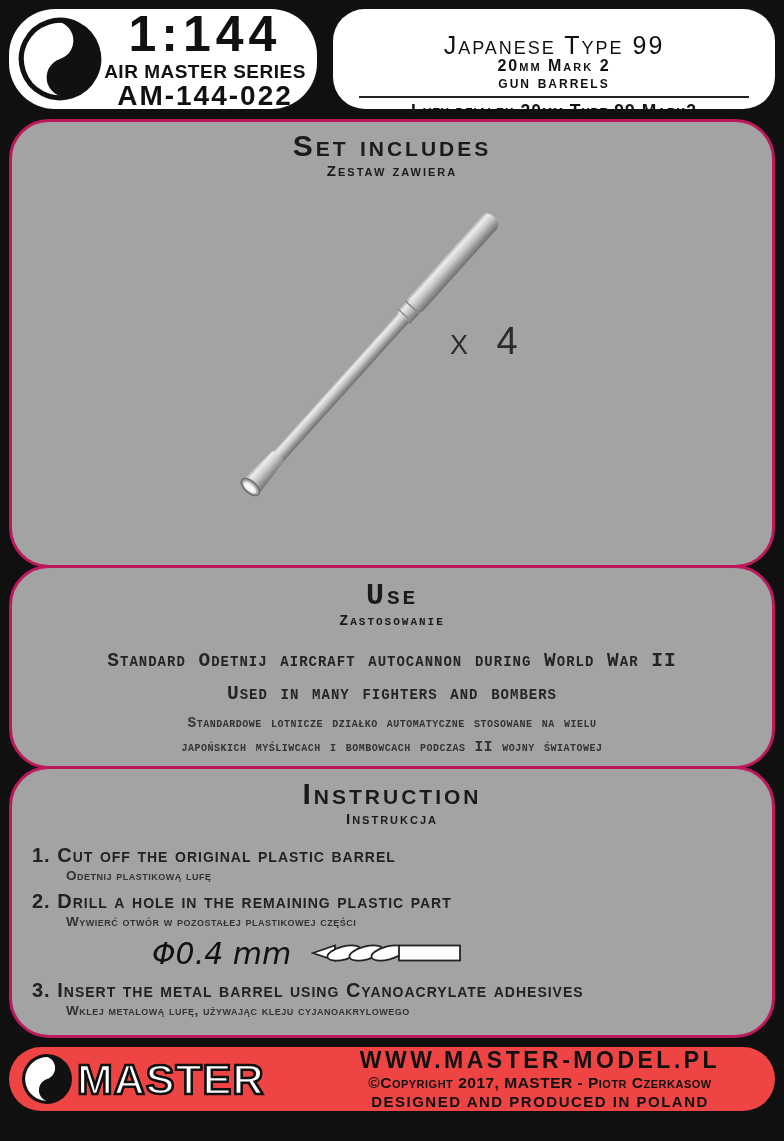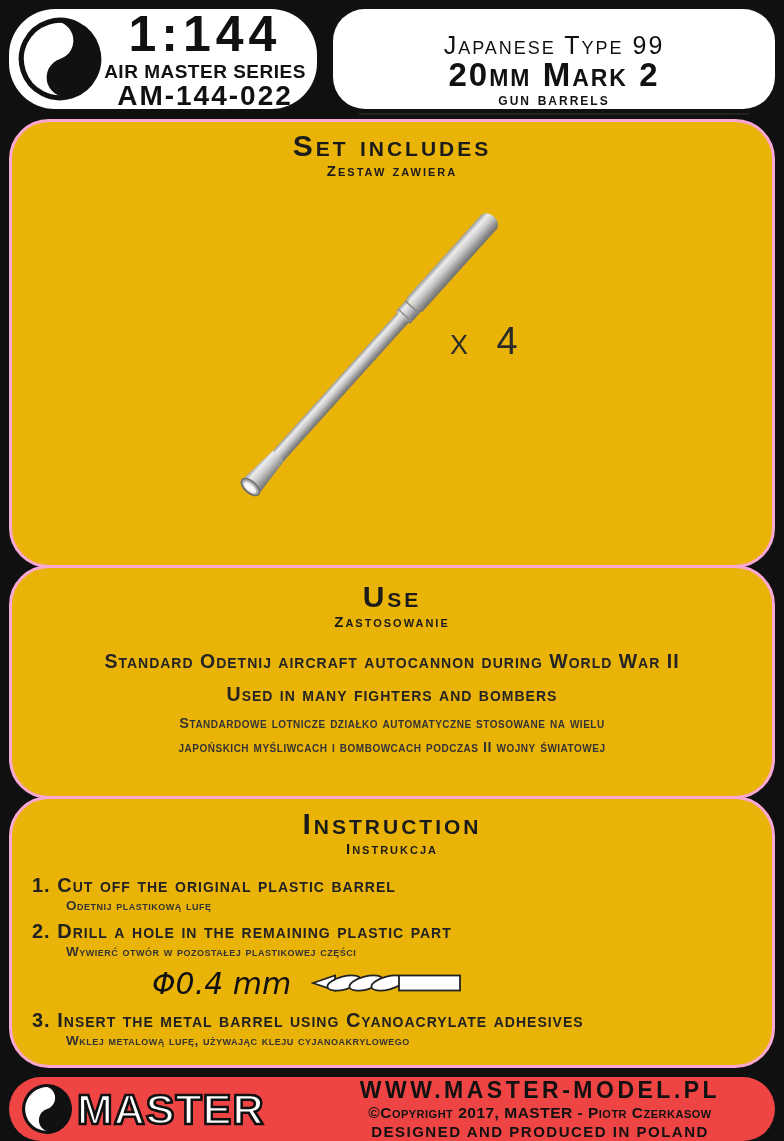--- a/index.html
+++ b/index.html
@@ -10,29 +10,29 @@
   
   .header-row { display:flex; gap:16px; height:100px; margin-bottom:10px; }
   .header-left { width:308px; background:#fff; border-radius:46px; display:flex; align-items:center; padding:6px 10px 6px 8px; }
   .logo-circle { width:86px; height:86px; flex:0 0 auto; }
   .brand-text { flex:1; text-align:center; color:#111; line-height:1; }
   .scale { font-size:50px; font-weight:700; letter-spacing:5px; }
   .series { font-size:19px; font-weight:700; letter-spacing:0.5px; margin-top:3px; white-space:nowrap; }
   .code { font-size:28px; font-weight:700; letter-spacing:2px; margin-top:1px; white-space:nowrap; }
   .header-right { flex:1; background:#fff; border-radius:32px; text-align:center; color:#111; padding-top:7px; }
   .title-1 { font-size:25px; font-weight:400; font-variant:small-caps; letter-spacing:2px; line-height:1.05;margin-top:16px; }
-  .title-2 { font-size:33px; font-weight:700; font-variant:small-caps; letter-spacing:2px; line-height:1.0; }
+  .title-2 { font-size:16px; font-weight:700; font-variant:small-caps; letter-spacing:2px; line-height:1.0; }
   .title-3 { font-size:17px; font-weight:700; font-variant:small-caps; letter-spacing:2px; line-height:1.1; }
   .title-rule { border:none; border-top:2px solid #222; margin:3px 26px 3px 26px; }
   .title-pl { font-size:17.5px; font-weight:700; font-variant:small-caps; letter-spacing:1px; }
 
   
-  .panel { background:#eab308; border:3px solid #f9a8d4; border-radius:40px; position:relative; color:#1c1c1c; }
+  .panel { background:#a3a3a3; border:3px solid #be185d; border-radius:40px; position:relative; color:#1c1c1c; }
   .panel-set { height:449px; }
-  .panel-use { height:234px; margin-top:-3px; text-align:center; }
+  .panel-use { height:204px; margin-top:-3px; text-align:center;font-family:Liberation Mono, monospace; }
   .panel-instruction { height:272px; margin-top:-3px; }
 
   .sec-title { text-align:center; font-variant:small-caps; font-weight:700; color:#1b1b1b; }
   .sec-title .big { font-size:30px; letter-spacing:3px; line-height:1.05; display:block; }
   .sec-title .small { font-size:15px; letter-spacing:2px; line-height:1.2; display:block; }
 
   .panel-set { padding-top:8px; }
   .barrel-svg { position:absolute; left:0; top:0; width:768px; height:443px; }
   .qty { position:absolute; left:438px; top:198px; font-size:38px; font-weight:400; letter-spacing:9px; color:#2b2b2b; font-variant:small-caps; }
 

